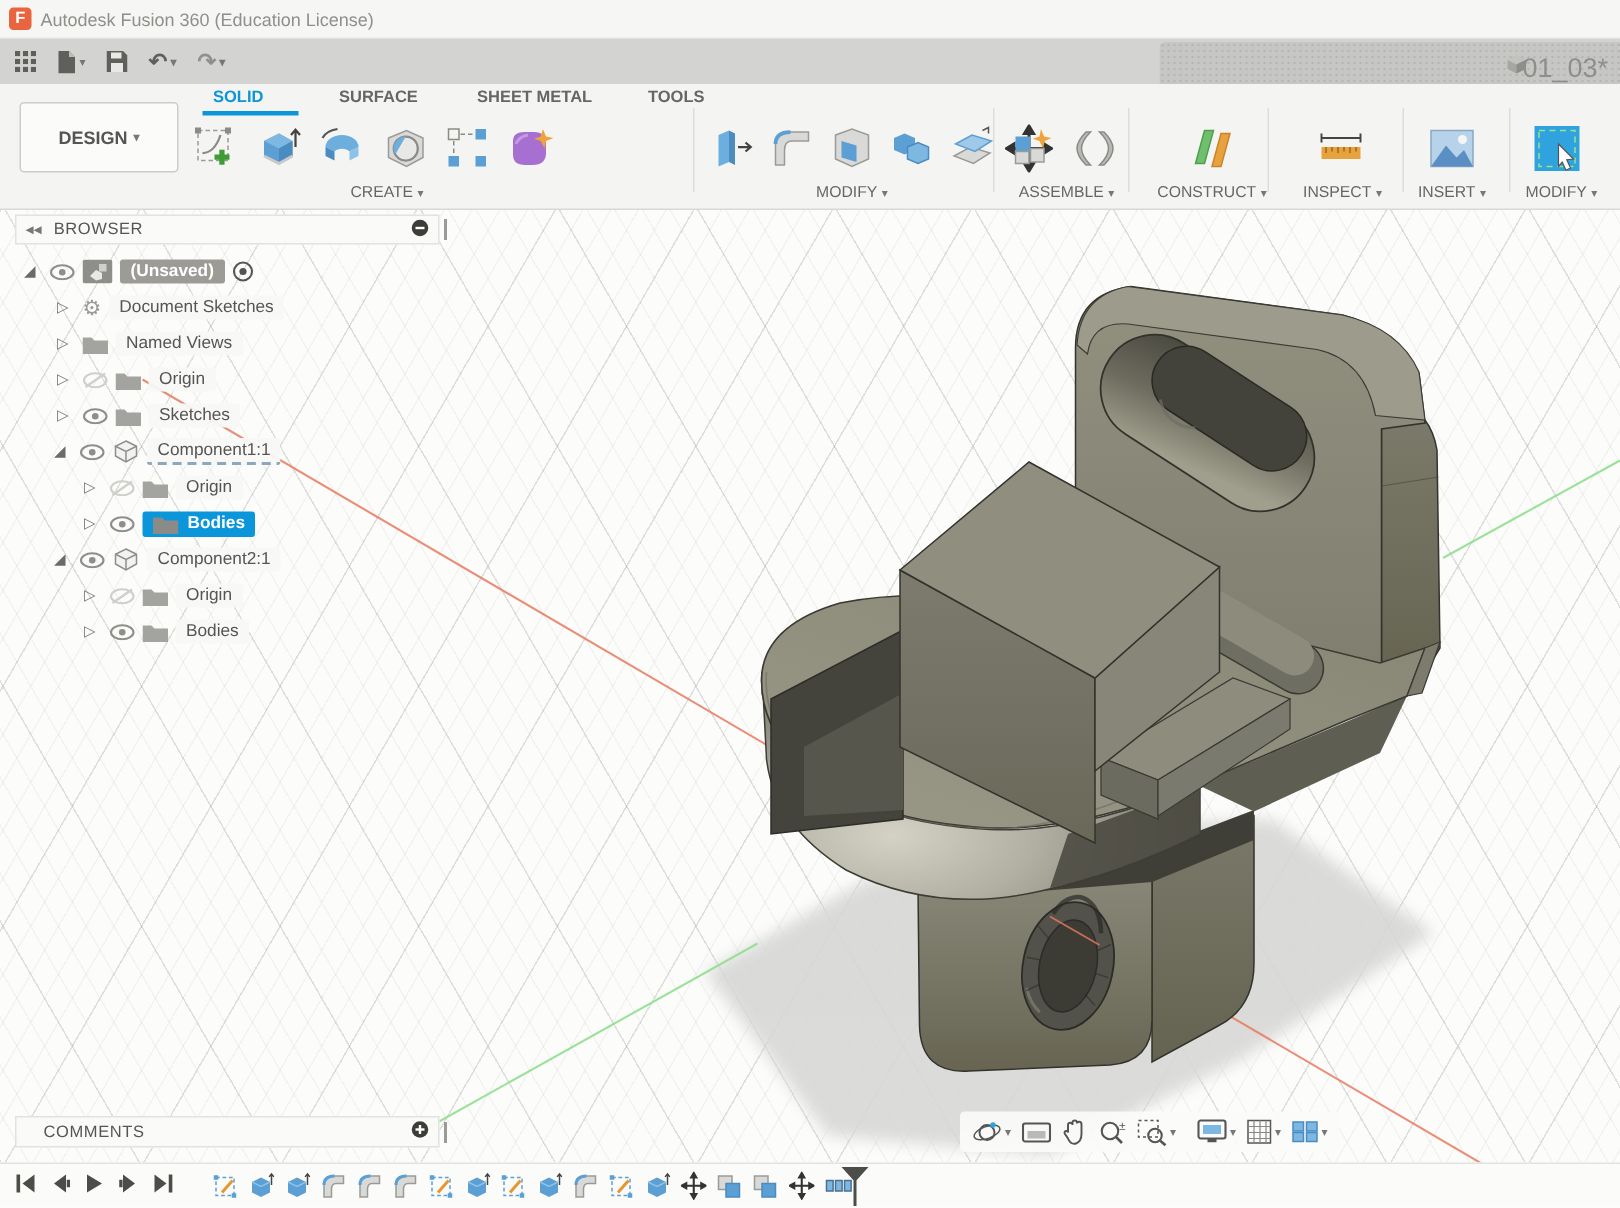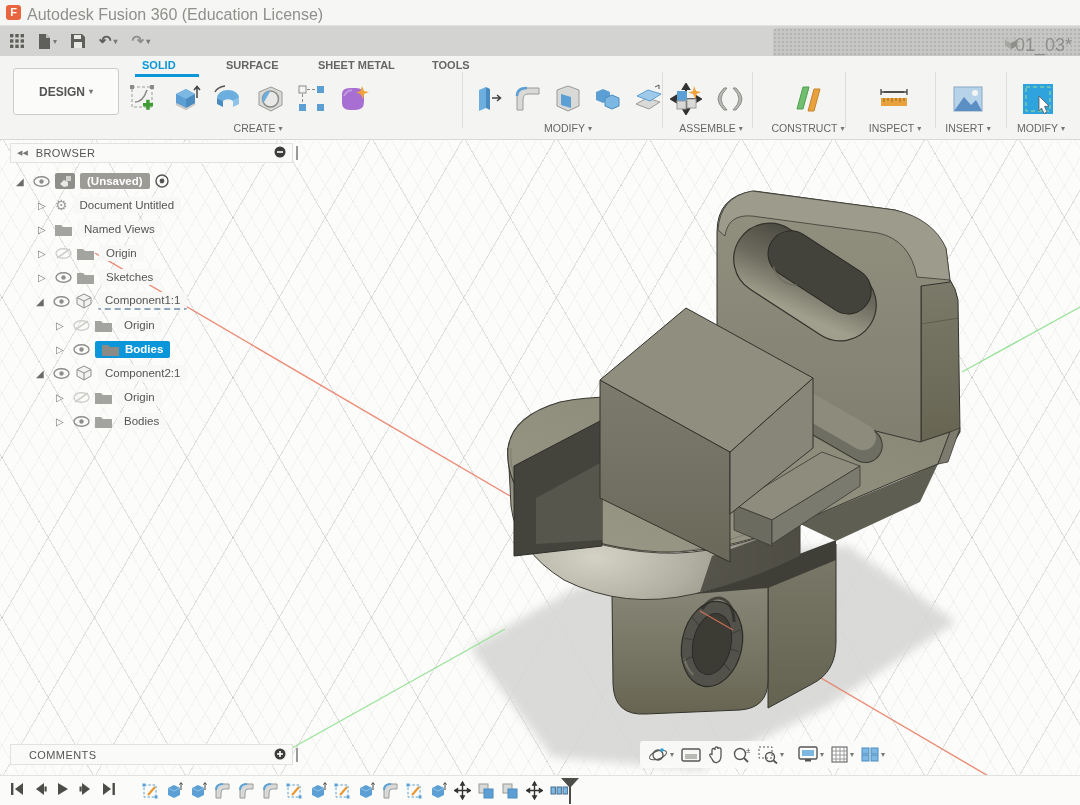--- a/index.html
+++ b/index.html
@@ -5,21 +5,21 @@
   * { margin:0; padding:0; box-sizing:border-box; }
   html,body { width:1080px; height:805px; overflow:hidden; background:#fff;
     font-family:"Liberation Sans", sans-serif; }
 
   
   #titlebar { position:absolute; left:0; top:0; width:1080px; height:26px;
     background:#f6f6f4; border-bottom:1px solid #e3e3e1; }
   #fusion-logo { position:absolute; left:6px; top:5px; width:15px; height:15px;
     background:#e8653f; border-radius:3px; color:#fff; font-size:11px; font-weight:bold;
     text-align:center; line-height:15px; }
-  #app-title { position:absolute; left:27px; top:6px; font-size:16px; color:#8f8f8c; }
+  #app-title { position:absolute; left:27px; top:6px; font-size:12px; color:#8f8f8c; }
 
   
   #tabbar { position:absolute; left:0; top:26px; width:1080px; height:30px; background:#d3d3d1; }
   #qat { position:absolute; left:0; top:0; width:197px; height:30px; background:#d3d3d1;
     display:flex; align-items:center; gap:14px; padding-left:10px; color:#555; }
   .qat-ic { display:flex; align-items:center; gap:2px; cursor:default; }
   .caret { font-size:8px; color:#777; }
   #doc-tab { position:absolute; left:197px; top:0; width:573px; height:30px; background:#f4f4f2;
     border-radius:4px 4px 0 0; display:flex; align-items:center; }
   #doc-tab-label { position:absolute; left:255px; font-size:12px; color:#5a5a57; }
@@ -475,21 +475,21 @@
     </svg>
   <span class="lblchip unsaved">(Unsaved)</span>
   <svg width="14" height="14">
       <circle cx="7" cy="7" r="6" fill="none" stroke="#555" stroke-width="1.4"></circle>
       <circle cx="7" cy="7" r="2.4" fill="#555"></circle>
     </svg>
 </div>
 <div class="brow" style="left:38px; top:194px;">
   <span class="exp">▷</span>
   <span style="font-size:14px;color:#9a9a97;">⚙</span>
-  <span class="lblchip">Document Untitled</span>
+  <span class="lblchip">Document Sketches</span>
 </div>
 <div class="brow" style="left:38px; top:218px;">
   <span class="exp">▷</span>
   <svg width="17" height="13">
       <path d="M0 2 L6 2 L8 4 L17 4 L17 13 L0 13 Z" fill="#a3a3a0"></path>
     </svg>
   <span class="lblchip">Named Views</span>
 </div>
 <div class="brow" style="left:38px; top:242px;">
   <span class="exp">▷</span>

